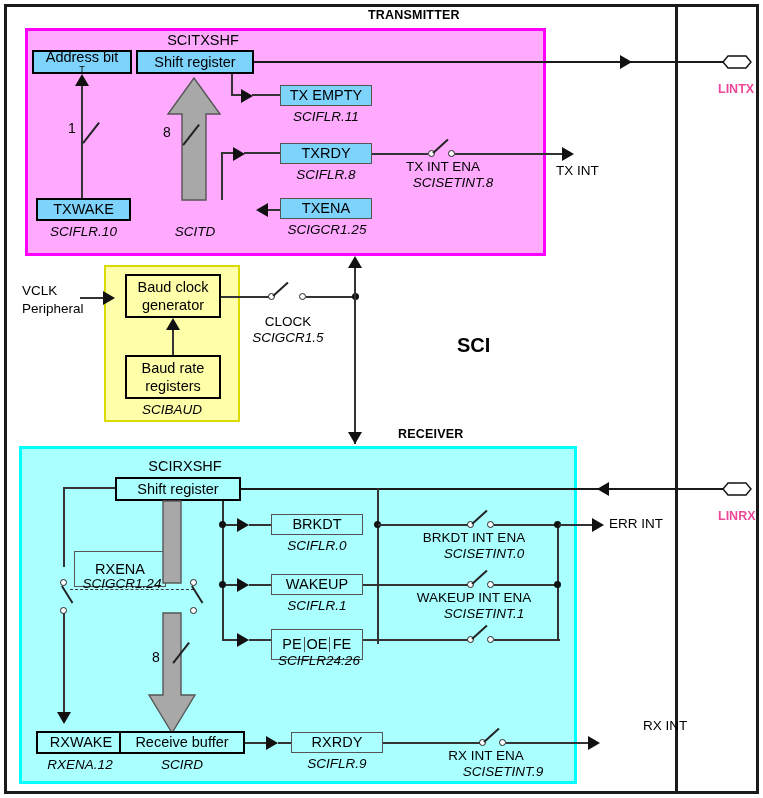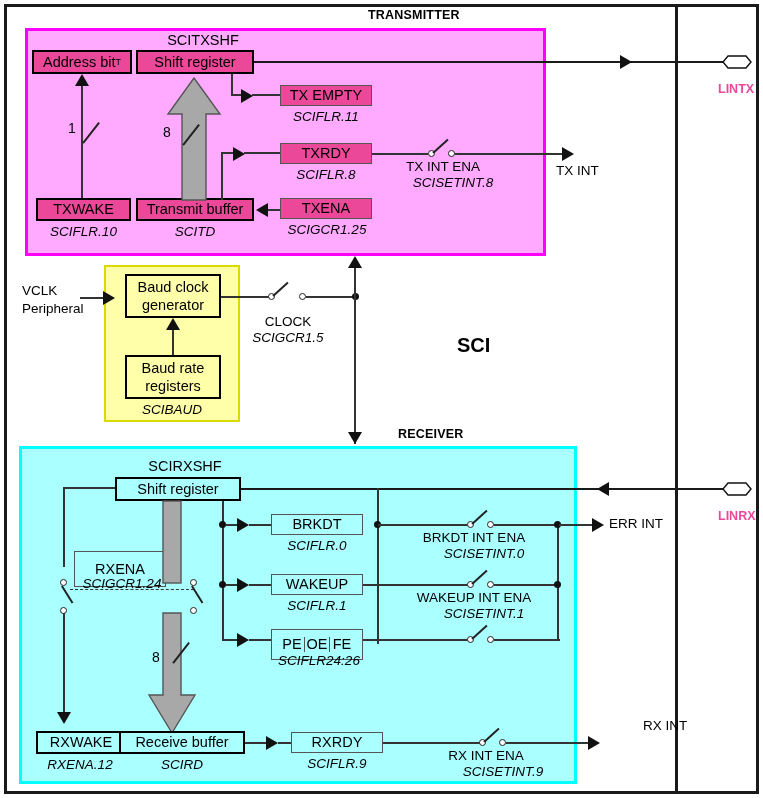--- a/index.html
+++ b/index.html
@@ -17,21 +17,21 @@
 
   
   .hd{font-weight:bold;font-size:12.5px;color:#000;letter-spacing:.2px;white-space:nowrap;}
   .sci-title{font-weight:bold;font-size:20px;color:#000;}
 
   
   .box{display:flex;align-items:center;justify-content:center;background:transparent;
        font-size:14.5px;color:#000;white-space:nowrap;line-height:1;}
   .box.thin{border:1.6px solid #555;}
   .box.thick{border:2.8px solid #000;}
-  .box.pink{background:#ec4899;}
+  .box.pink{background:#7dd3fc;flex-direction:column;}
   .box.cyan{background:#aaffff;}
 
   .cap{font-style:italic;font-size:13.5px;color:#000;white-space:nowrap;text-align:center;line-height:1;}
   .lbl{font-size:13.5px;color:#000;white-space:nowrap;line-height:1.05;}
   .lbl.ctr{text-align:center;}
   .pinlbl{font-weight:bold;font-size:12.5px;color:#ec4899;white-space:nowrap;}
 
   
   .wh{height:1.6px;background:#333;}
   .wv{width:1.6px;background:#333;}
@@ -77,23 +77,20 @@
 
   <div class="abs box thick pink" style="left:136px;top:50px;width:118px;height:24px;">
     <span>Shift register</span>
   </div>
 
   <div class="abs box thick pink" style="left:36px;top:198px;width:95px;height:23px;">
     <span>TXWAKE</span>
   </div>
   <div class="abs cap" style="left:31px;top:225px;width:105px;">SCIFLR.10</div>
 
-  <div class="abs box thick pink" style="left:136px;top:198px;width:118px;height:23px;">
-    <span>Transmit buffer</span>
-  </div>
   <div class="abs cap" style="left:140px;top:225px;width:110px;">SCITD</div>
 
   <div class="abs box thin pink" style="left:280px;top:85px;width:92px;height:21px;">
     <span>TX EMPTY</span>
   </div>
   <div class="abs cap" style="left:278px;top:110px;width:96px;">SCIFLR.11</div>
 
   <div class="abs box thin pink" style="left:280px;top:143px;width:92px;height:21px;">
     <span>TXRDY</span>
   </div>

